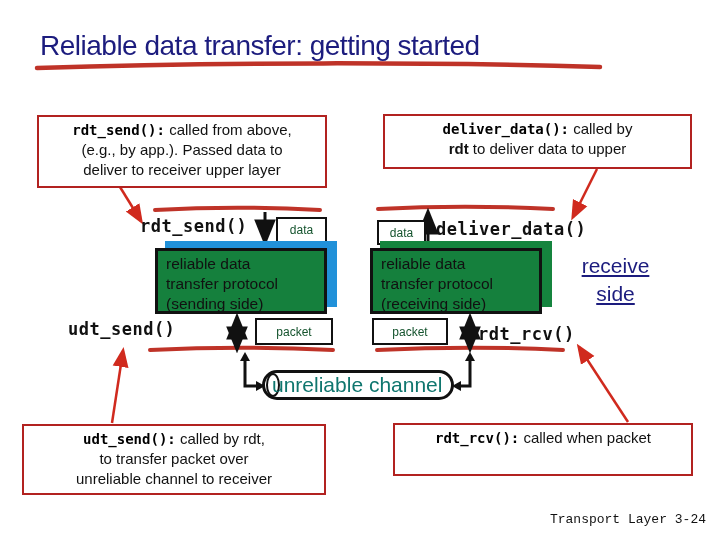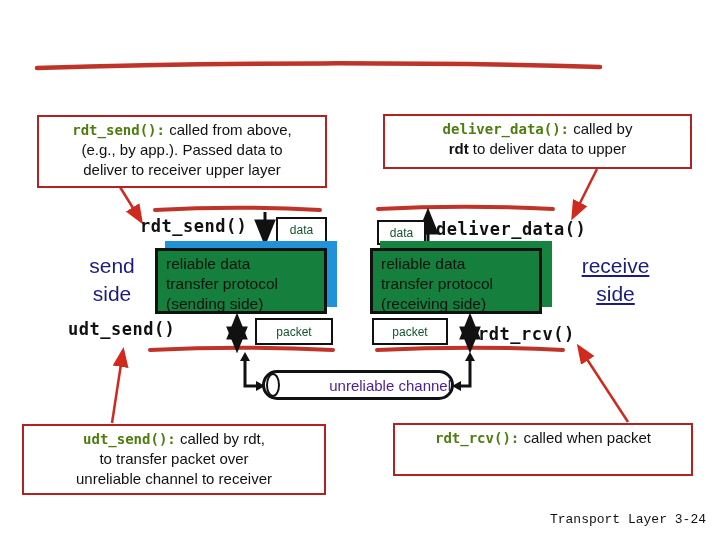--- a/index.html
+++ b/index.html
@@ -12,21 +12,21 @@
   .title{
     left:40px;top:30px;width:620px;
     font-size:28px;letter-spacing:-0.5px;color:#1c1c7e;
   }
   
   .callout{
     border:2px solid #b22220;background:#ffffff;color:#111111;
     font-size:15px;line-height:20px;text-align:center;z-index:2;
     padding-top:3px;
   }
-  .code{font-family:"DejaVu Sans Mono",monospace;font-weight:bold;color:#4d7c0f;font-size:14px;}
+  .code{font-family:"DejaVu Sans Mono",monospace;font-weight:bold;color:#000000;font-size:14px;}
   .boldword{font-weight:bold;}
   
   .monolabel{
     font-family:"DejaVu Sans Mono",monospace;font-weight:bold;color:#111111;
     font-size:17px;letter-spacing:0.5px;z-index:2;white-space:nowrap;
   }
   
   .chip{
     border:2px solid #111111;background:#ffffff;color:#14532d;
     font-size:12px;display:flex;align-items:center;justify-content:center;
@@ -49,33 +49,34 @@
   
   .cylinder{
     left:262px;top:370px;width:192px;height:30px;box-sizing:border-box;
     border:3px solid #111111;border-radius:16px;background:#ffffff;
     display:flex;align-items:center;z-index:2;
   }
   .cyl-cap{
     width:14px;height:24px;margin-left:1px;box-sizing:border-box;
     border:2px solid #111111;border-radius:50%;background:#ffffff;flex:0 0 auto;
   }
-  .cyl-label{flex:1;text-align:right;font-size:15px;color:#4c1d95;margin-left:-8px;}
+  .cyl-label{flex:1;text-align:left;font-size:21px;color:#0f766e;margin-left:-8px;}
   
   .footer{
     right:14px;top:512px;font-family:Liberation Mono, monospace;
     font-size:13px;color:#111111;text-align:right;z-index:2;
   }
   svg.overlay{position:absolute;left:0;top:0;z-index:1;pointer-events:none;}
 </style>
 </head>
 <body>
 
 <div class="slide">
 
+  <div class="abs title">Reliable data transfer: getting started</div>
 
   <div class="abs callout" style="left:37px;top:115px;width:286px;height:66px;">
     <div><span class="code">rdt_send():</span><span> called from above,</span></div>
     <div>(e.g., by app.). Passed data to</div>
     <div>deliver to receiver upper layer</div>
   </div>
 
   <div class="abs callout" style="left:383px;top:114px;width:305px;height:48px;">
     <div><span class="code">deliver_data():</span><span> called by</span></div>
     <div><span class="boldword">rdt</span><span> to deliver data to upper</span></div>
@@ -112,21 +113,20 @@
 
   <div class="abs proto" style="left:370px;top:248px;width:172px;height:66px;">
     <div class="shadow shadow-green"></div>
     <div class="face">
       <div>reliable data</div>
       <div>transfer protocol</div>
       <div>(receiving side)</div>
     </div>
   </div>
 
-  <div class="abs side-label" style="left:72px;top:252px;width:80px;">send side</div>
   <div class="abs side-label" style="left:568px;top:252px;width:95px;text-decoration:underline;">receive side</div>
 
   <div class="abs cylinder">
     <div class="cyl-cap"></div>
     <div class="cyl-label">unreliable channel</div>
   </div>
 
   <div class="abs footer">
     <span>Transport Layer</span>
     <span>3-24</span>

